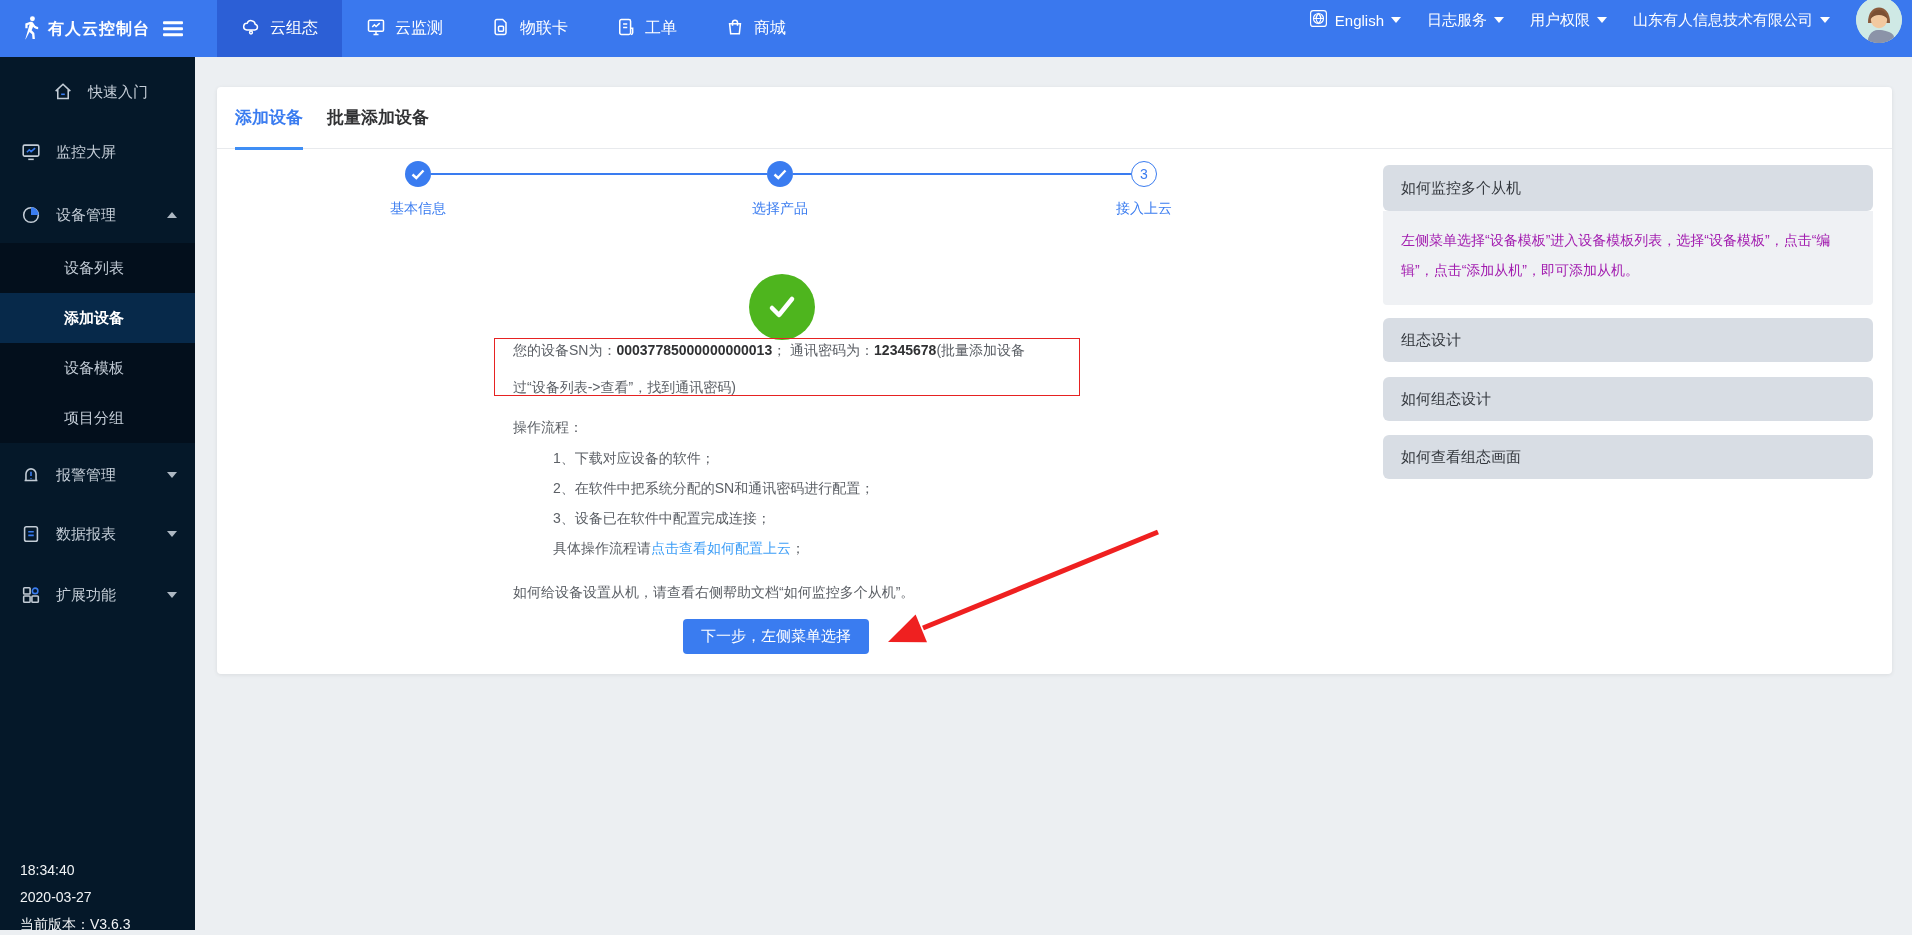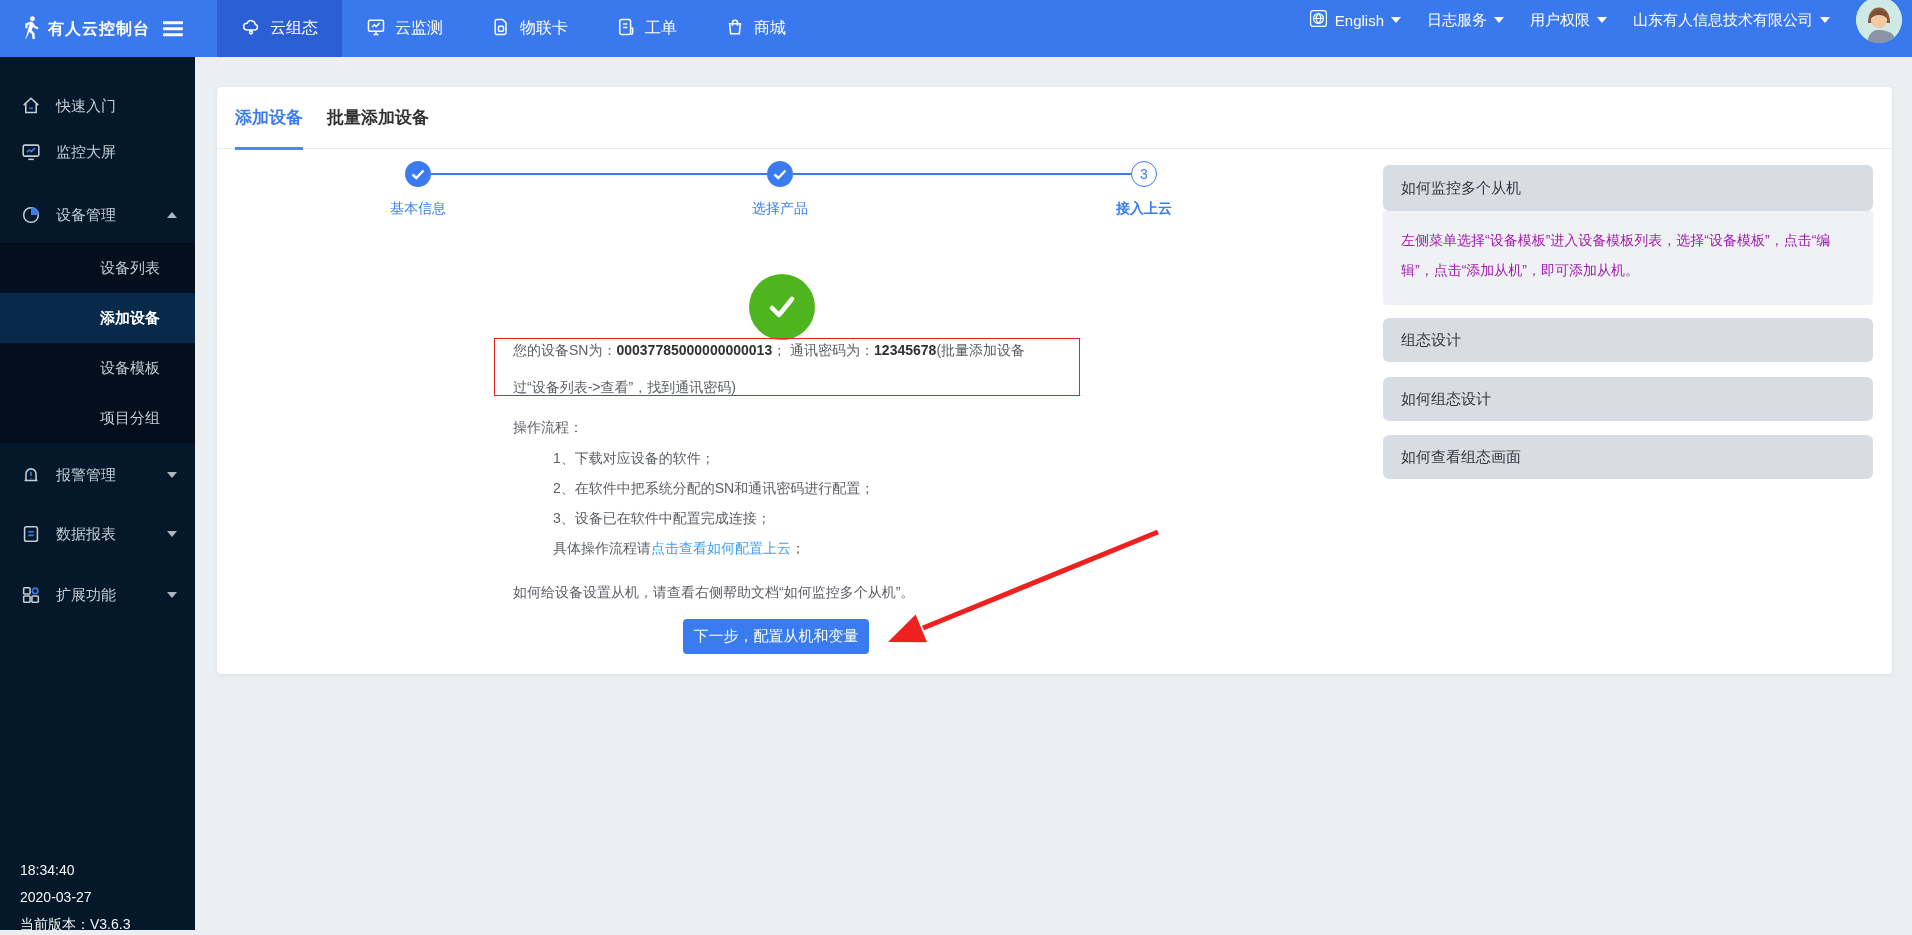--- a/index.html
+++ b/index.html
@@ -21,44 +21,44 @@
   .caret-down { width:0; height:0; border-left:5px solid transparent; border-right:5px solid transparent; border-top:6px solid #fff; display:inline-block; }
   .avatar { width:46px; height:46px; border-radius:50%; overflow:hidden; flex:0 0 auto; cursor:pointer; background:#cfe9e5; }
 
   
   .sidebar { position:absolute; top:57px; left:0; width:195px; height:873px; background:#051829; z-index:20; }
   .side-item { position:absolute; left:0; width:195px; height:56px; display:flex; align-items:center; color:#c3ccd6; font-size:15px; cursor:pointer; }
   .side-item .s-icon { position:absolute; left:20px; width:22px; height:22px; }
   .side-item .s-label { position:absolute; left:56px; white-space:nowrap; }
   .side-caret-up { position:absolute; right:18px; width:0; height:0; border-left:5px solid transparent; border-right:5px solid transparent; border-bottom:6px solid #aeb8c2; }
   .side-caret-down { position:absolute; right:18px; width:0; height:0; border-left:5px solid transparent; border-right:5px solid transparent; border-top:6px solid #aeb8c2; }
-  .i-quickstart { top:21px; } .i-bigscreen { top:67px; } .i-device { top:130px; }
+  .i-quickstart { top:7px;margin-left:32px; } .i-bigscreen { top:67px; } .i-device { top:130px; }
   .submenu { position:absolute; top:186px; left:0; width:195px; height:200px; background:#030f1c; }
   .sub-item { position:absolute; left:0; width:195px; height:50px; display:flex; align-items:center; color:#c3ccd6; font-size:15px; cursor:pointer; }
-  .sub-item span { position:absolute; left:64px; white-space:nowrap;margin-left:36px; }
+  .sub-item span { position:absolute; left:64px; white-space:nowrap; }
   .sub-item.active { background:#07294a; color:#ffffff; font-weight:700; }
   .i-alarm { top:390px; } .i-report { top:449px; } .i-ext { top:510px; }
   .side-footer { position:absolute; left:20px; top:800px; color:#f2f4f6; font-size:14px; line-height:27px; white-space:nowrap; }
 
   
   .card { position:absolute; left:217px; top:87px; width:1675px; height:587px; background:#fff; border-radius:4px; box-shadow:0 1px 4px rgba(0,0,0,.08); z-index:10; }
   .card-tabs { position:absolute; top:0; left:0; width:100%; height:62px; border-bottom:1px solid #e8eaed; display:flex; align-items:center; padding-left:18px; gap:24px; }
   .card-tab { position:relative; height:62px; display:flex; align-items:center; font-size:17px; font-weight:700; color:#303133; cursor:pointer; white-space:nowrap; }
   .card-tab.active { color:#3a7cf0; }
   .card-tab.active::after { content:""; position:absolute; bottom:-1px; left:0; right:0; height:3px; background:#3f8ef5; }
 
   
   .step-line { position:absolute; height:2px; background:#3a7cf0; top:86px; }
   .line-a { left:214px; width:336px; } .line-b { left:576px; width:338px; }
   .step-circle { position:absolute; width:26px; height:26px; top:74px; border-radius:50%; }
   .sc-1 { left:188px; } .sc-2 { left:550px; } .sc-3 { left:914px; }
   .step-circle.done { background:#3a7cf0; }
   .step-circle.todo { background:#fff; border:1.5px solid #3a7cf0; color:#3a7cf0; font-size:14px; display:flex; align-items:center; justify-content:center; }
   .step-label { position:absolute; top:113px; width:140px; text-align:center; color:#3a7cf0; font-size:14px; }
-  .sl-1 { left:131px; } .sl-2 { left:493px; } .sl-3 { left:857px;font-weight:bold; }
+  .sl-1 { left:131px; } .sl-2 { left:493px; } .sl-3 { left:857px; }
 
   
   .big-check { position:absolute; left:532px; top:187px; width:66px; height:66px; border-radius:50%; background:#4eb51e; display:flex; align-items:center; justify-content:center; }
   .sn-box { position:absolute; left:277px; top:251px; width:586px; height:58px; border:1px solid #e62222; pointer-events:none; }
   .txt { position:absolute; font-size:14px; color:#5c6066; white-space:nowrap; line-height:24px; }
   .txt b { color:#303133; font-weight:700; }
   .t-line1 { left:296px; top:251px; }
   .t-line2 { left:296px; top:288px; }
   .t-flow  { left:296px; top:328px; }
   .t-s1 { left:336px; top:359px; }
@@ -291,21 +291,21 @@
 
   <div class="txt t-flow">操作流程：</div>
   <div class="txt t-s1">1、下载对应设备的软件；</div>
   <div class="txt t-s2">2、在软件中把系统分配的SN和通讯密码进行配置；</div>
   <div class="txt t-s3">3、设备已在软件中配置完成连接；</div>
   <div class="txt t-link">
     <span>具体操作流程请</span><span class="link">点击查看如何配置上云</span><span>；</span>
   </div>
   <div class="txt t-note">如何给设备设置从机，请查看右侧帮助文档“如何监控多个从机”。</div>
 
-  <button class="next-btn">下一步，配置从机和变量</button>
+  <button class="next-btn">下一步，左侧菜单选择</button>
 
   <svg class="arrow-svg" viewBox="0 0 320 135">
     <line x1="291" y1="10" x2="56" y2="106" stroke="#ef2020" stroke-width="5"></line>
     <polygon points="21,120 48.6,92.5 60,120.3" fill="#ef2020"></polygon>
   </svg>
 
   <div class="help-box hb-1">
     <div class="help-head">如何监控多个从机</div>
     <div class="help-body">左侧菜单选择“设备模板”进入设备模板列表，选择“设备模板”，点击“编辑”，点击“添加从机”，即可添加从机。</div>
   </div>

